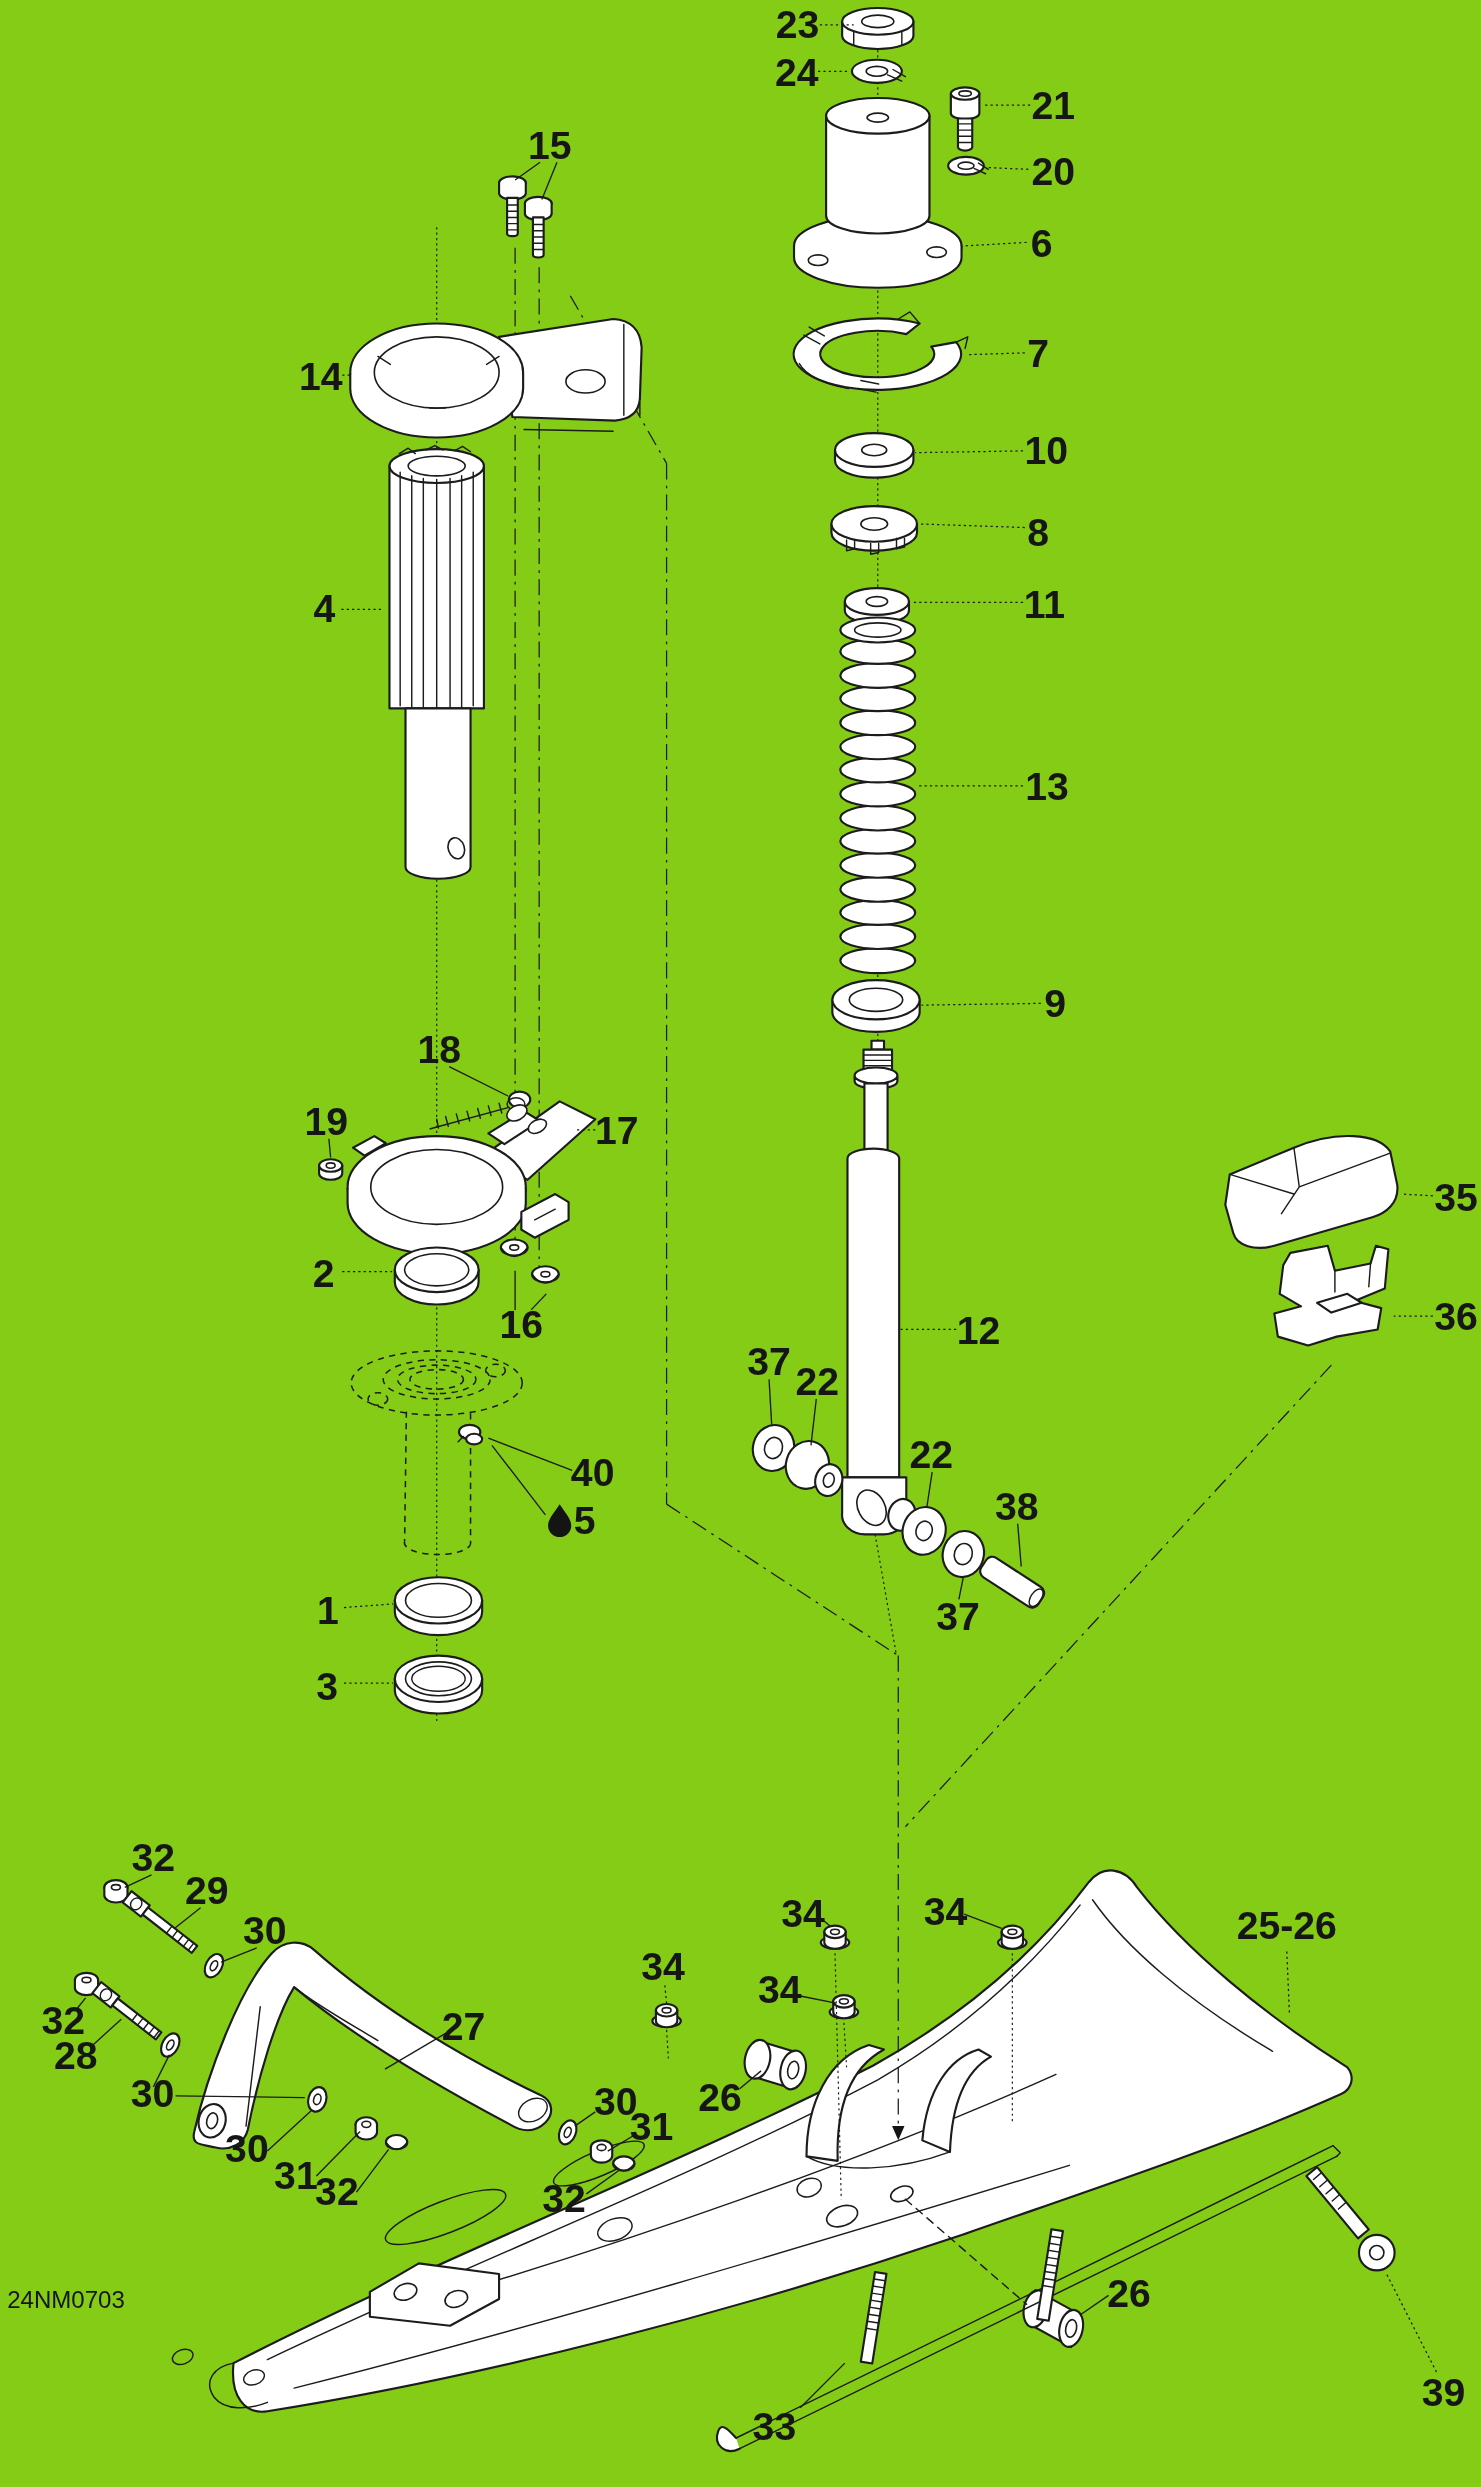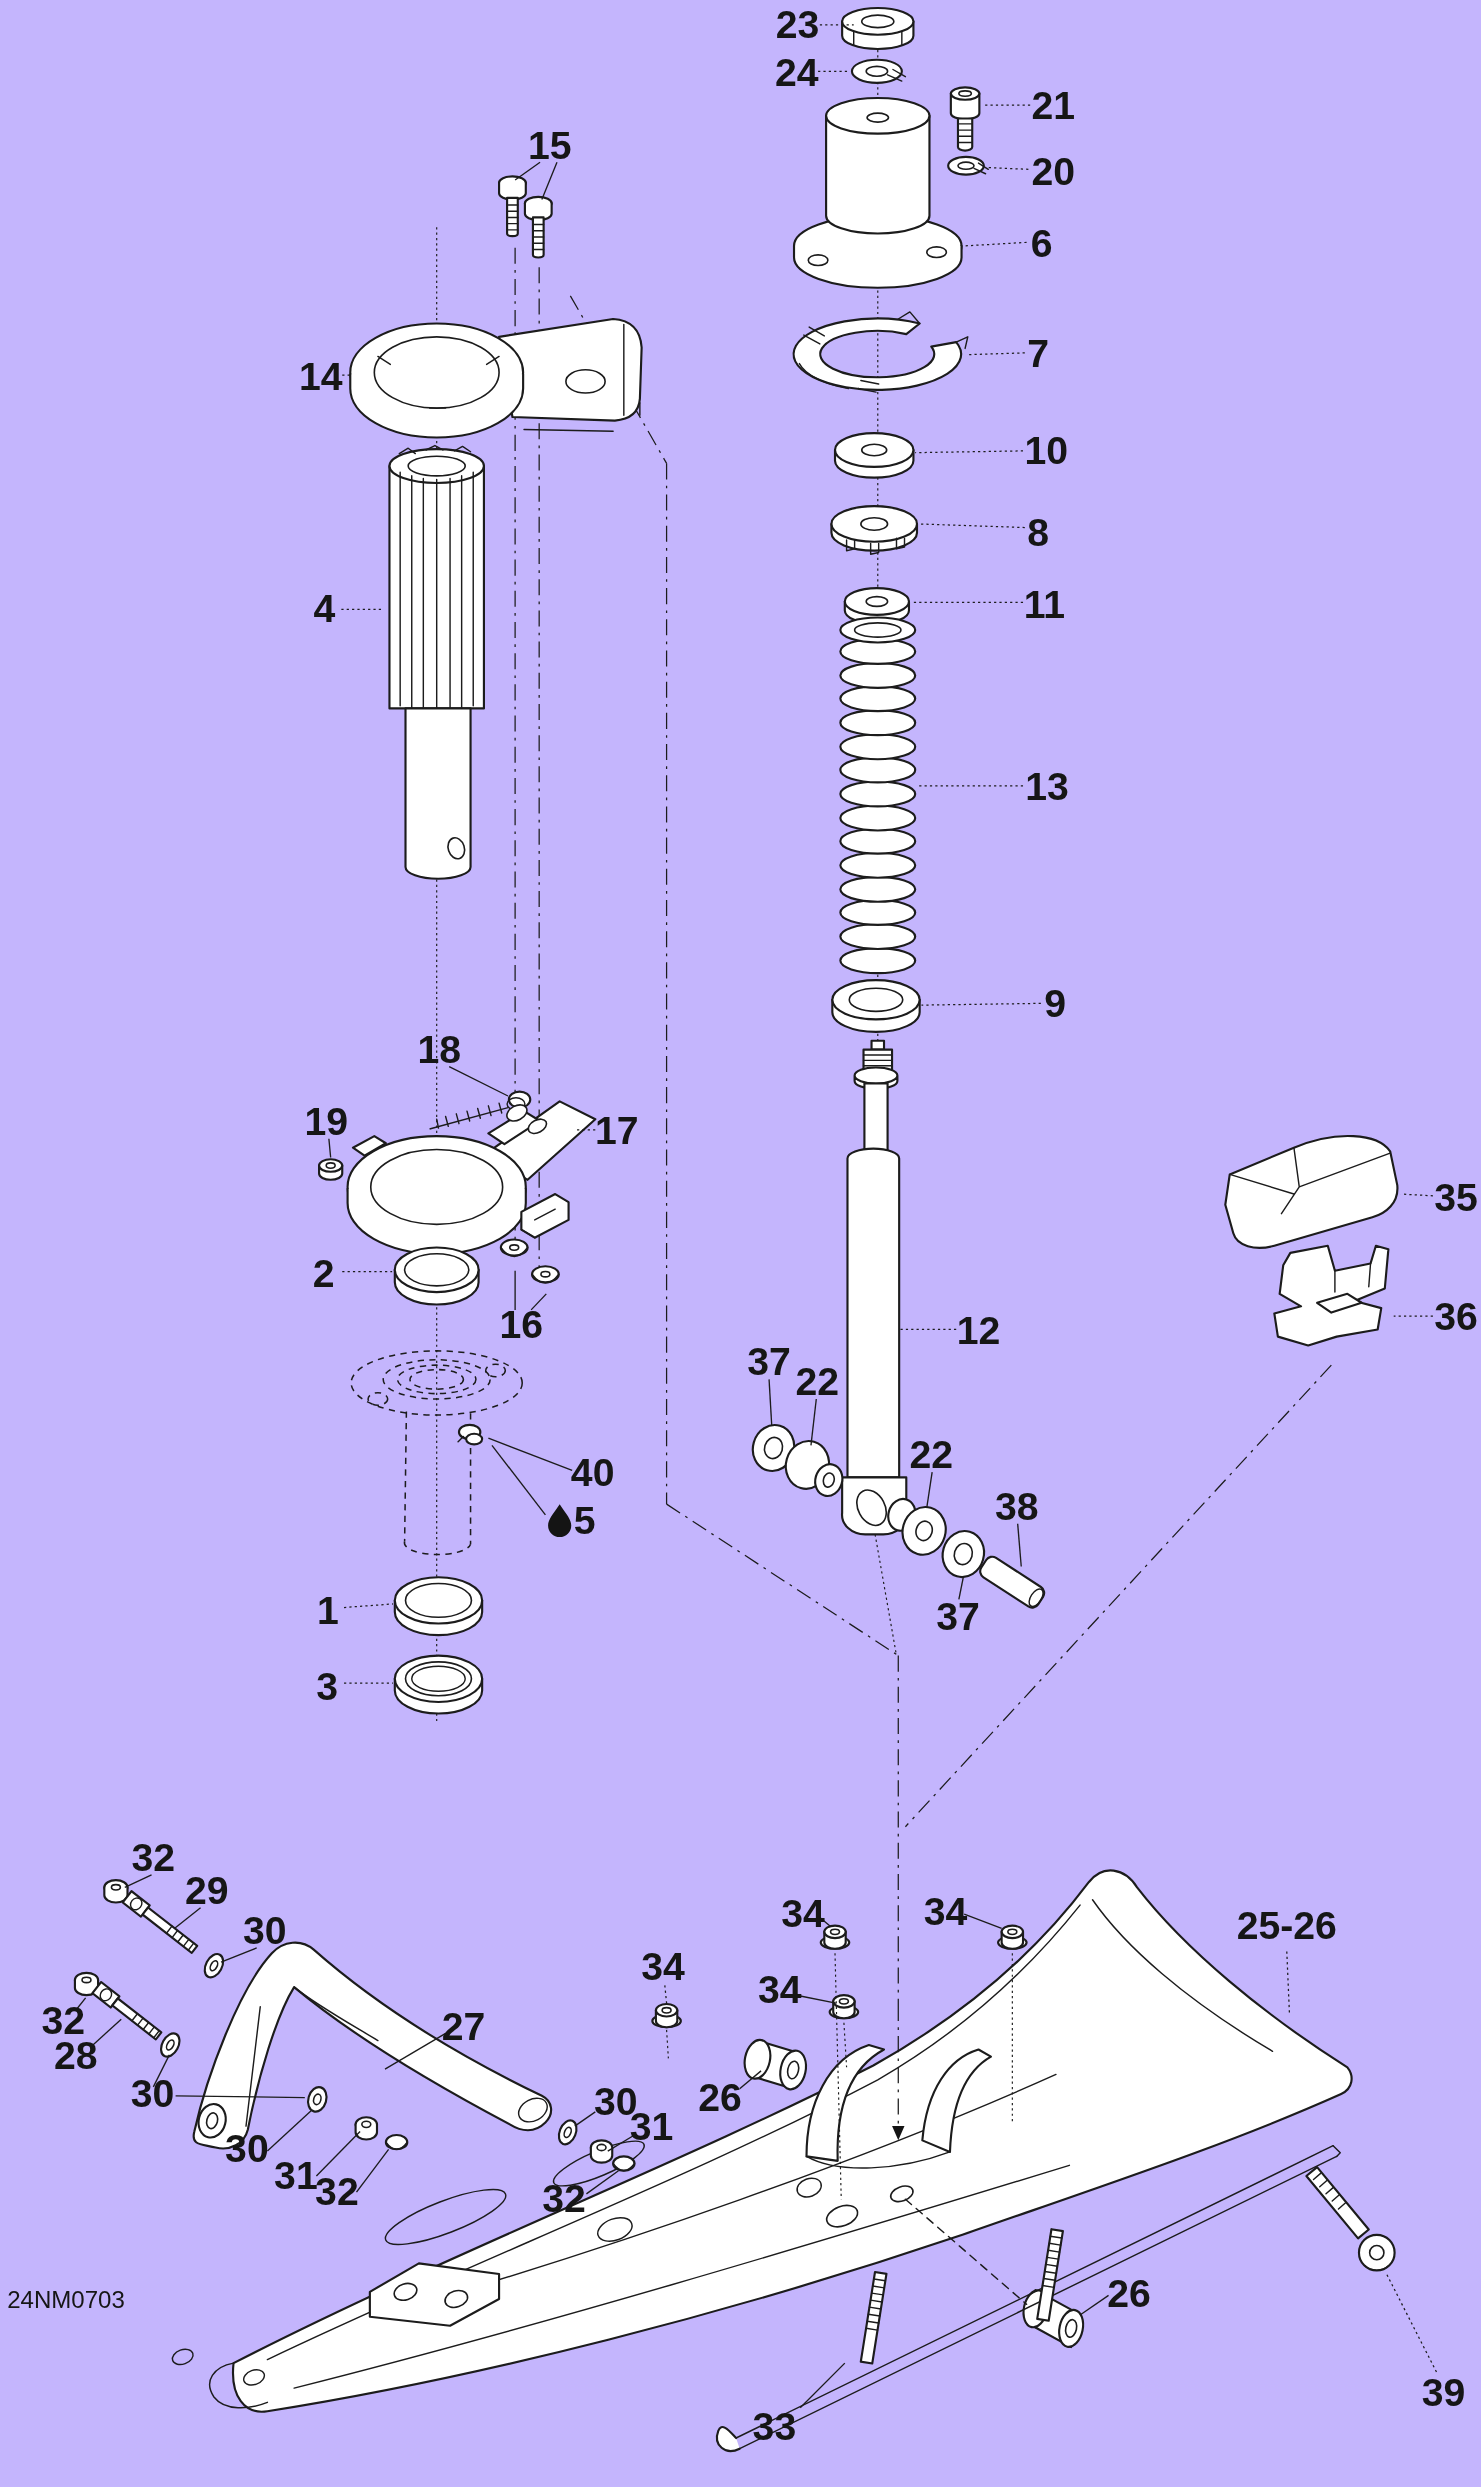--- a/index.html
+++ b/index.html
@@ -1,16 +1,16 @@
 <!DOCTYPE html>
 <html style="font-size:14.3px"><head>
 <meta charset="utf-8">
 <style>
   html,body{margin:0;padding:0;background:#fff;}
-  .stage{position:relative;width:1482px;height:2487px;background:#c4b5fd;overflow:hidden;
+  .stage{position:relative;width:1482px;height:2487px;background:#84cc16;overflow:hidden;
          font-family:"Liberation Sans", sans-serif;}
   svg{position:absolute;left:0;top:0;}
   .part{fill:#ffffff;stroke:#1c1c1c;stroke-width:2.4;stroke-linejoin:round;stroke-linecap:round;}
   .det{fill:none;stroke:#1c1c1c;stroke-width:1.6;stroke-linejoin:round;stroke-linecap:round;}
   .hole{fill:#ffffff;stroke:#1c1c1c;stroke-width:1.8;}
   .hid{fill:none;stroke:#1c1c1c;stroke-width:1.7;stroke-dasharray:7 6;}
   .axis{fill:none;stroke:#1c1c1c;stroke-width:1.3;stroke-dasharray:2.5 3.5;}
   .cline{fill:none;stroke:#1c1c1c;stroke-width:1.4;stroke-dasharray:18 7 3 7;}
   .ldr{fill:none;stroke:#1c1c1c;stroke-width:1.4;stroke-dasharray:2.5 3.5;}
   .ldrs{fill:none;stroke:#1c1c1c;stroke-width:1.5;}

